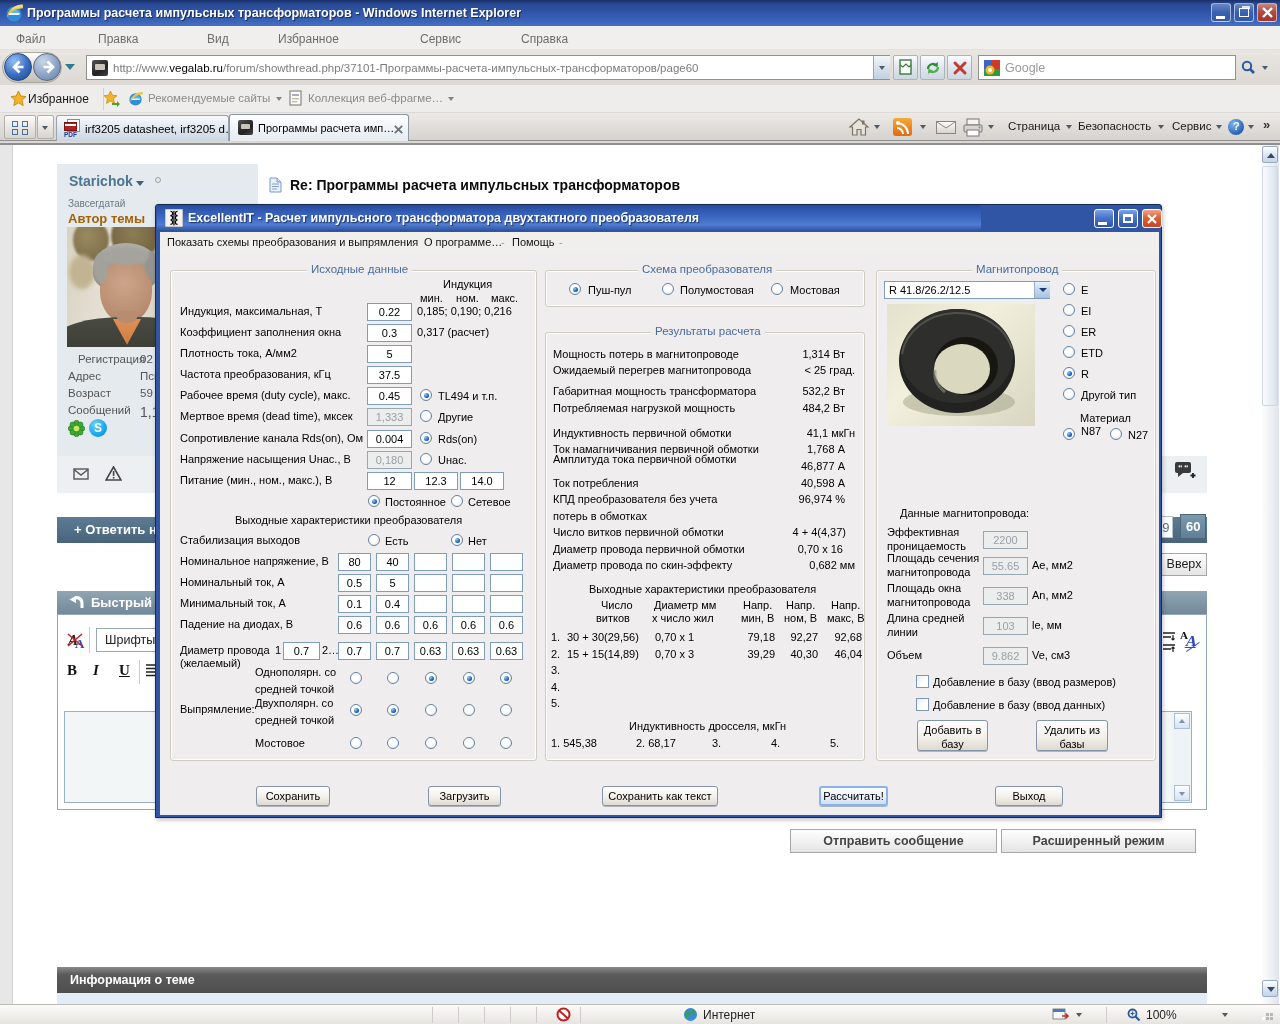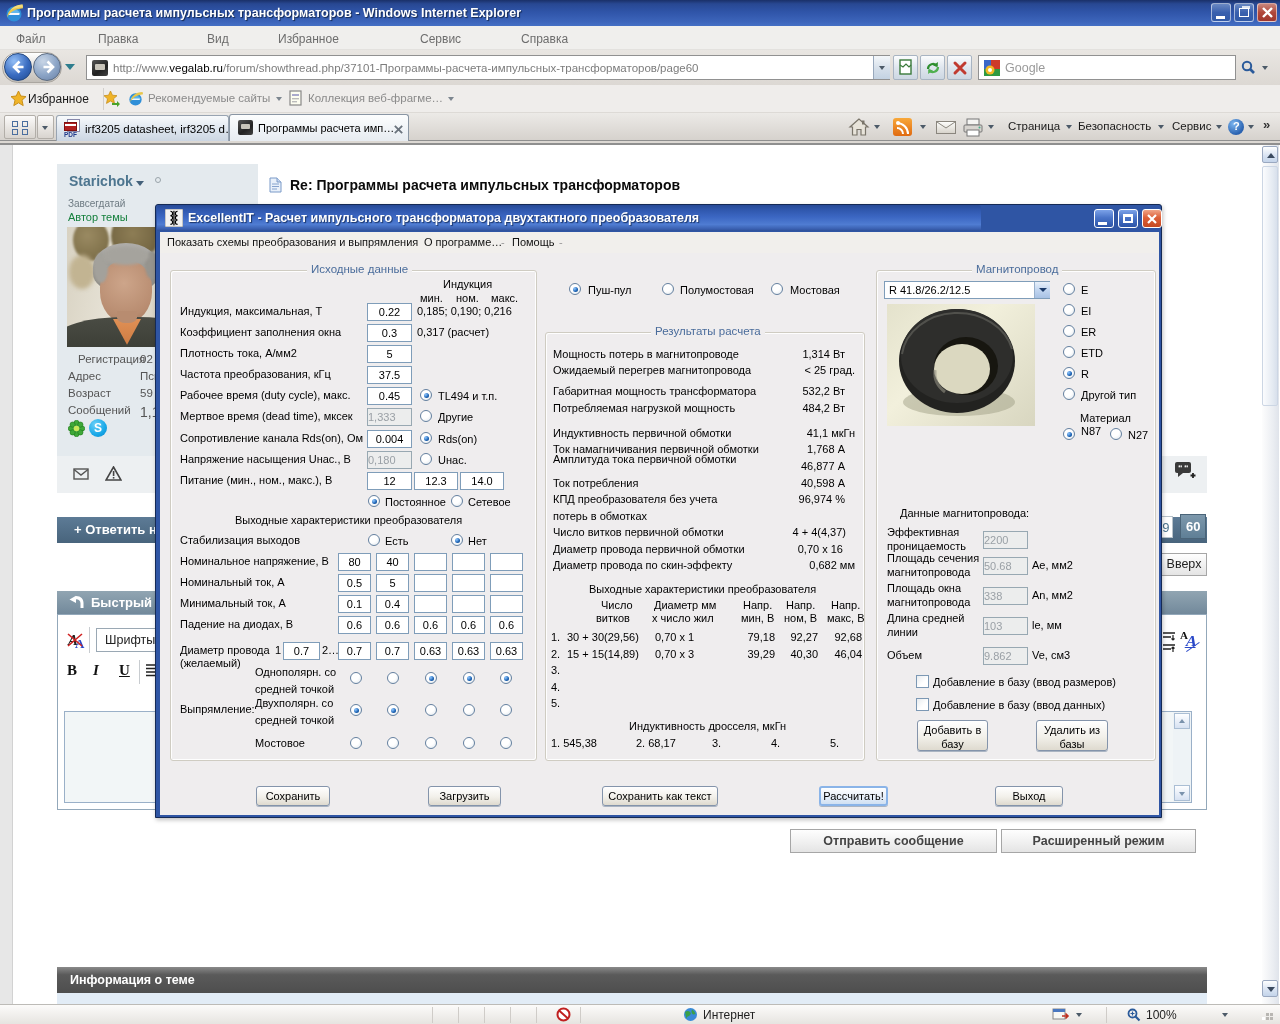--- a/index.html
+++ b/index.html
@@ -26,21 +26,21 @@
 
 #dlg{left:155px;top:204px;width:1007px;height:614px;background:#2f55a4;border:1px solid #152a55;border-radius:3px 3px 0 0;box-shadow:1px 2px 4px rgba(0,0,0,.25)}
 #dtitle{left:1px;top:0;width:824px;height:26px;border-radius:3px 3px 0 0;background:linear-gradient(#274a96 0%,#3058ae 20%,#3b66c2 45%,#4f7cd2 75%,#3a60b0 92%,#2d4f98 100%);color:#fff;font-weight:bold;font-size:12.5px}
 .dwb{position:absolute;top:4px;width:20px;height:19px;border:1px solid #fff;border-radius:3px;color:#fff}
 #dmenu{left:4px;top:27px;width:999px;height:21px;background:#f1efec;font-size:11px;color:#111}
 #dclient{left:4px;top:48px;width:999px;height:562px;background:#efedee}
 .gb{position:absolute;border:1px solid #cfccc2;border-radius:3px;box-shadow:inset 1px 1px 0 rgba(255,255,255,.9),inset -1px -1px 0 rgba(255,255,255,.9)}
 .gbl{position:absolute;top:-8px;background:#efedee;padding:0 4px;color:#4a6c9b;font-size:11.5px;white-space:nowrap}
 .lb{position:absolute;white-space:nowrap;font-size:11px;color:#000}
 .fl{position:absolute;width:45px;height:18px;border:1px solid #7f9db9;background:#fff;font-size:11px;line-height:16px;text-align:center}
-.fd{position:absolute;width:45px;height:18px;border:1px solid #98a8b2;background:#eceded;font-size:11px;line-height:16px;text-align:left;color:#9aa0a6}
+.fd{position:absolute;width:45px;height:18px;border:1px solid #98a8b2;background:#eceded;font-size:11px;line-height:16px;text-align:center;color:#9aa0a6}
 .rd{position:absolute;width:12px;height:12px;border-radius:50%;border:1px solid #64809f;background:radial-gradient(circle at 35% 30%,#fff 45%,#dde5ec)}
 .rd.on::after{content:"";position:absolute;left:2.5px;top:2.5px;width:5px;height:5px;border-radius:50%;background:radial-gradient(circle at 30% 30%,#7cb6f2 15%,#1b62b4 60%,#093a76)}
 .cb{position:absolute;width:13px;height:13px;border:1px solid #7c98b4;background:linear-gradient(135deg,#e8ecef,#fff 60%)}
 .xb{position:absolute;border:1px solid #8494ab;border-radius:3px;background:linear-gradient(#ffffff,#f2f0ea 55%,#dedacf);box-shadow:0 1px 0 #aab4c2;font-size:11px;color:#000;text-align:center}
 </style></head>
 <body>
 <div id="scr">
 
 <div class="a" id="tbar">
   <svg class="a" style="left:4px;top:3px" width="20" height="20" viewBox="0 0 20 20">
@@ -242,21 +242,21 @@
   <div class="a" style="left:1262px;top:839px;width:16px;height:17px;border:1px solid #9aa8c0;border-radius:2px;background:linear-gradient(#fdfeff,#d7e2f2 60%,#c4d4ea)">
         <div class="a" style="left:4px;top:6px;width:0;height:0;border-left:4px solid transparent;border-right:4px solid transparent;border-top:5px solid #3a4a60"></div>
       </div>
 
 
   <div class="a" style="left:57px;top:23px;width:201px;height:292px;background:#e4eaee">
     <span class="tx" style="left:12px;top:9px;font-size:14px;font-weight:bold;color:#4d758f">Starichok</span>
     <div class="a" style="left:79px;top:17px;width:0;height:0;border-left:4.5px solid transparent;border-right:4.5px solid transparent;border-top:5px solid #44617a"></div>
     <div class="a" style="left:98px;top:13px;width:6px;height:6px;border-radius:50%;border:1.4px solid #9aa4aa"></div>
     <span class="tx" style="left:11px;top:34px;font-size:10px;color:#6d7a82">Завсегдатай</span>
-    <span class="tx" style="left:11px;top:47px;font-size:11px;font-weight:normal;color:#15803d">Автор темы</span>
+    <span class="tx" style="left:11px;top:47px;font-size:13px;font-weight:bold;color:#a16207">Автор темы</span>
 
     <div class="a" style="left:10px;top:63px;width:120px;height:120px;background:linear-gradient(100deg,#d8d2c2,#e8e4d8 45%,#cfc9b8);overflow:hidden">
       <div class="a" style="left:6px;top:-8px;width:36px;height:42px;border-radius:50%;background:radial-gradient(circle at 40% 40%,#9a8a62,#73653f);filter:blur(1px)"></div>
       <div class="a" style="left:44px;top:-16px;width:48px;height:50px;border-radius:50%;background:radial-gradient(circle at 45% 45%,#8d7d55,#675a38);filter:blur(1px)"></div>
       <div class="a" style="left:88px;top:-4px;width:38px;height:44px;border-radius:50%;background:radial-gradient(circle at 45% 40%,#a59468,#7d6e48);filter:blur(1px)"></div>
       <div class="a" style="left:2px;top:28px;width:26px;height:34px;border-radius:50%;background:#c2b492;filter:blur(2px)"></div>
       <div class="a" style="left:26px;top:16px;width:66px;height:48px;border-radius:55% 55% 40% 40%;background:linear-gradient(#b0aeaa,#96948e 70%,#8c8a84);filter:blur(.5px)"></div>
       <div class="a" style="left:33px;top:34px;width:52px;height:62px;border-radius:44% 44% 52% 52%;background:radial-gradient(circle at 46% 36%,#cda58a,#b88c70 68%,#9e7256)"></div>
       <div class="a" style="left:27px;top:26px;width:14px;height:30px;border-radius:50%;background:#a3a19b;filter:blur(1.2px)"></div>
       <div class="a" style="left:78px;top:24px;width:14px;height:28px;border-radius:50%;background:#96948e;filter:blur(1.2px)"></div>
@@ -543,20 +543,23 @@
         <div class="rd" style="left:265px;top:451px"></div>
         <div class="rd" style="left:303px;top:451px"></div>
         <div class="rd" style="left:340px;top:451px"></div>
     <div class="lb" style="left:95px;top:484px">Мостовое</div>
     <div class="rd" style="left:190px;top:484px"></div>
         <div class="rd" style="left:227px;top:484px"></div>
         <div class="rd" style="left:265px;top:484px"></div>
         <div class="rd" style="left:303px;top:484px"></div>
         <div class="rd" style="left:340px;top:484px"></div>
 
+    <div class="gb" style="left:385px;top:17px;width:320px;height:37px">
+          <span class="gbl" style="left:92px">Схема преобразователя</span>
+        </div>
     <div class="rd on" style="left:409px;top:30px"></div>
         <div class="lb" style="left:428px;top:31px">Пуш-пул</div>
     <div class="rd" style="left:502px;top:30px"></div>
         <div class="lb" style="left:520px;top:31px">Полумостовая</div>
     <div class="rd" style="left:611px;top:30px"></div>
         <div class="lb" style="left:630px;top:31px">Мостовая</div>
 
     <div class="gb" style="left:385px;top:79px;width:320px;height:429px">
           <span class="gbl" style="left:105px">Результаты расчета</span>
         </div>
@@ -654,21 +657,21 @@
     <div class="rd on" style="left:903px;top:175px"></div>
         <div class="lb" style="left:921px;top:172px">N87</div>
     <div class="rd" style="left:950px;top:175px"></div>
         <div class="lb" style="left:968px;top:176px">N27</div>
     <div class="lb" style="left:740px;top:254px">Данные магнитопровода:</div>
     <div class="lb" style="left:727px;top:273px">Эффективная</div>
         <div class="lb" style="left:727px;top:287px">проницаемость</div>
         <div class="fd" style="left:823px;top:278px">2200</div>
     <div class="lb" style="left:727px;top:299px">Площадь сечения</div>
         <div class="lb" style="left:727px;top:313px">магнитопровода</div>
-        <div class="fd" style="left:823px;top:304px">50.68</div>
+        <div class="fd" style="left:823px;top:304px">55.65</div>
         <div class="lb" style="left:872px;top:306px">Ae, мм2</div>
     <div class="lb" style="left:727px;top:329px">Площадь окна</div>
         <div class="lb" style="left:727px;top:343px">магнитопровода</div>
         <div class="fd" style="left:823px;top:334px">338</div>
         <div class="lb" style="left:872px;top:336px">An, мм2</div>
     <div class="lb" style="left:727px;top:359px">Длина средней</div>
         <div class="lb" style="left:727px;top:373px">линии</div>
         <div class="fd" style="left:823px;top:364px">103</div>
         <div class="lb" style="left:872px;top:366px">le, мм</div>
     <div class="lb" style="left:727px;top:396px">Объем</div>

